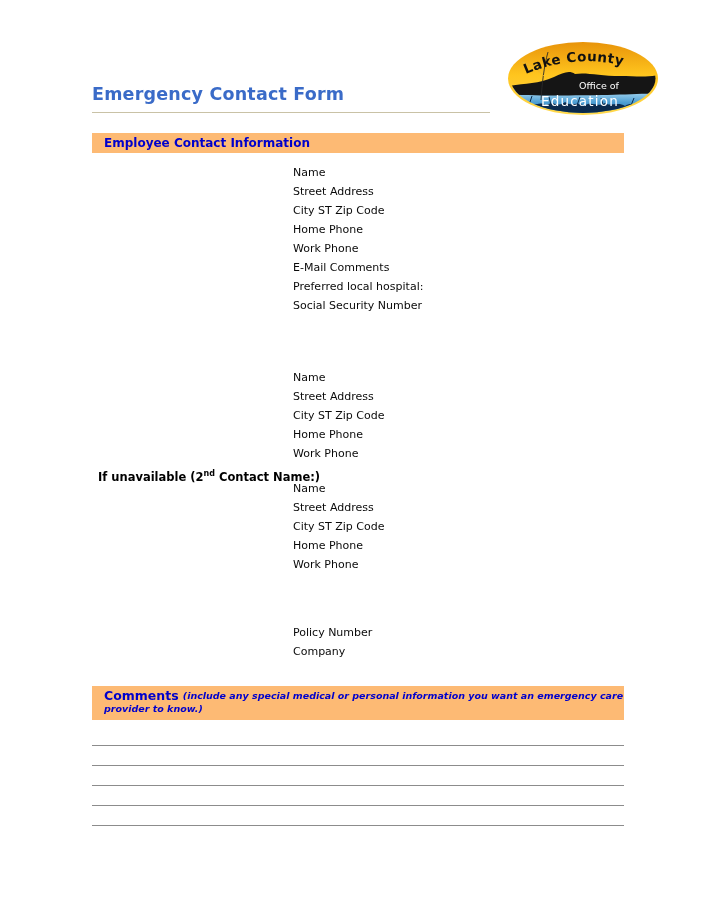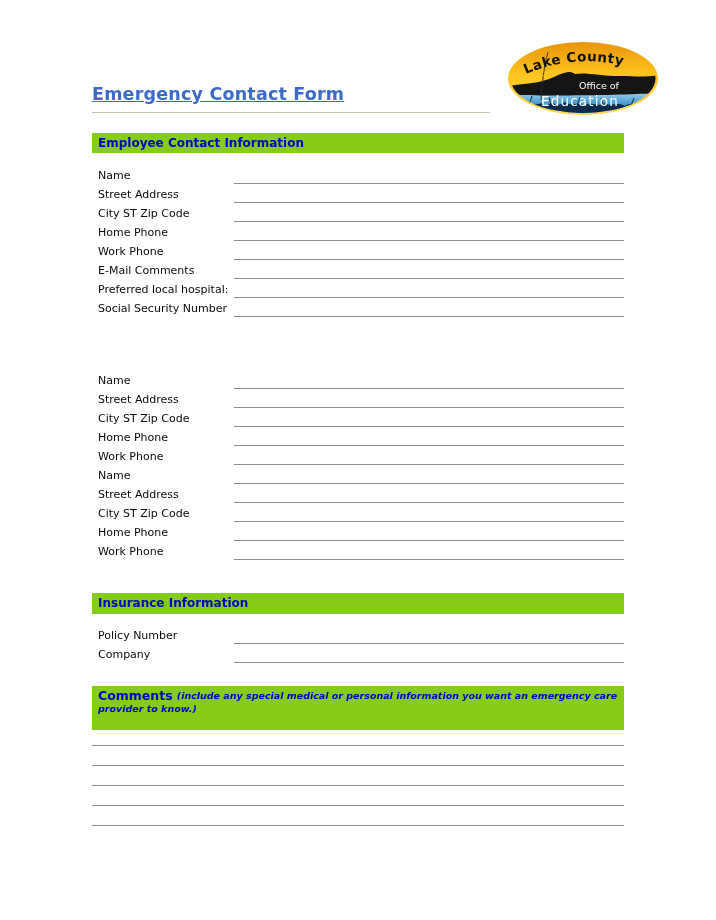--- a/index.html
+++ b/index.html
@@ -9,53 +9,52 @@
     background:#ffffff;
     font-family:"DejaVu Sans","Liberation Sans",sans-serif;
     color:#000;
     overflow:hidden;
   }
   
   #title{
     position:absolute;left:92px;top:84px;margin:0;
     font-size:17.5px;font-weight:bold;color:#3a6bc8;
     letter-spacing:0.2px;
-    text-decoration:underline;
   }
   #title-underline{
     position:absolute;left:92px;top:112px;width:398px;height:1px;
     background:#c9c2a6;
   }
   
   #logo{position:absolute;left:508px;top:42px;width:150px;height:73px;}
   
   .bar{
     position:absolute;left:92px;width:532px;height:20px;
-    background:#84cc16;
+    background:#fdba74;
     color:#0000cc;font-weight:bold;font-size:12px;line-height:20px;
-    box-sizing:border-box;padding-left:6px;
+    box-sizing:border-box;padding-left:12px;
     white-space:nowrap;
   }
   #bar-employee{top:133px;}
   #bar-emergency{top:340px;}
   #bar-insurance{top:593px;height:21px;line-height:21px;}
   #bar-comments{
-    top:686px;height:44px;line-height:13px;
+    top:686px;height:34px;line-height:13px;
     padding-top:3px;white-space:normal;
   }
   #bar-comments .c-title{font-size:12.5px;vertical-align:-1px;}
   #bar-comments .c-note{font-size:9.5px;font-style:italic;font-weight:bold;}
   
   .rows{position:absolute;left:92px;width:532px;}
   #rows-employee{top:166px;}
   #rows-emergency{top:371px;}
   #rows-insurance{top:626px;}
   .row{
     position:relative;height:19px;
-    display:flex;align-items:center;
+    display:flex;align-items:center;flex-direction:column;
   }
   .lab{
     width:142px;flex:0 0 142px;
     box-sizing:border-box;padding-left:6px;
     font-size:11px;color:#0a0a0a;white-space:nowrap;
   }
   .fline{
     flex:1;height:1px;background:#8c8c8c;
     align-self:flex-end;margin-bottom:1px;
   }
@@ -171,20 +170,21 @@
         <span class="fline"></span>
       </div>
       <div class="row">
         <span class="lab">Home Phone</span>
         <span class="fline"></span>
       </div>
       <div class="row">
         <span class="lab">Work Phone</span>
         <span class="fline"></span>
       </div>
+      <div class="subheader">If unavailable (2<sup>nd</sup> Contact Name:)</div>
       <div class="row">
         <span class="lab">Name</span>
         <span class="fline"></span>
       </div>
       <div class="row">
         <span class="lab">Street Address</span>
         <span class="fline"></span>
       </div>
       <div class="row">
         <span class="lab">City ST Zip Code</span>
@@ -193,21 +193,20 @@
       <div class="row">
         <span class="lab">Home Phone</span>
         <span class="fline"></span>
       </div>
       <div class="row">
         <span class="lab">Work Phone</span>
         <span class="fline"></span>
       </div>
     </div>
 
-  <div id="bar-insurance" class="bar">Insurance Information</div>
   <div id="rows-insurance" class="rows">
       <div class="row">
         <span class="lab">Policy Number</span>
         <span class="fline"></span>
       </div>
       <div class="row">
         <span class="lab">Company</span>
         <span class="fline"></span>
       </div>
     </div>

